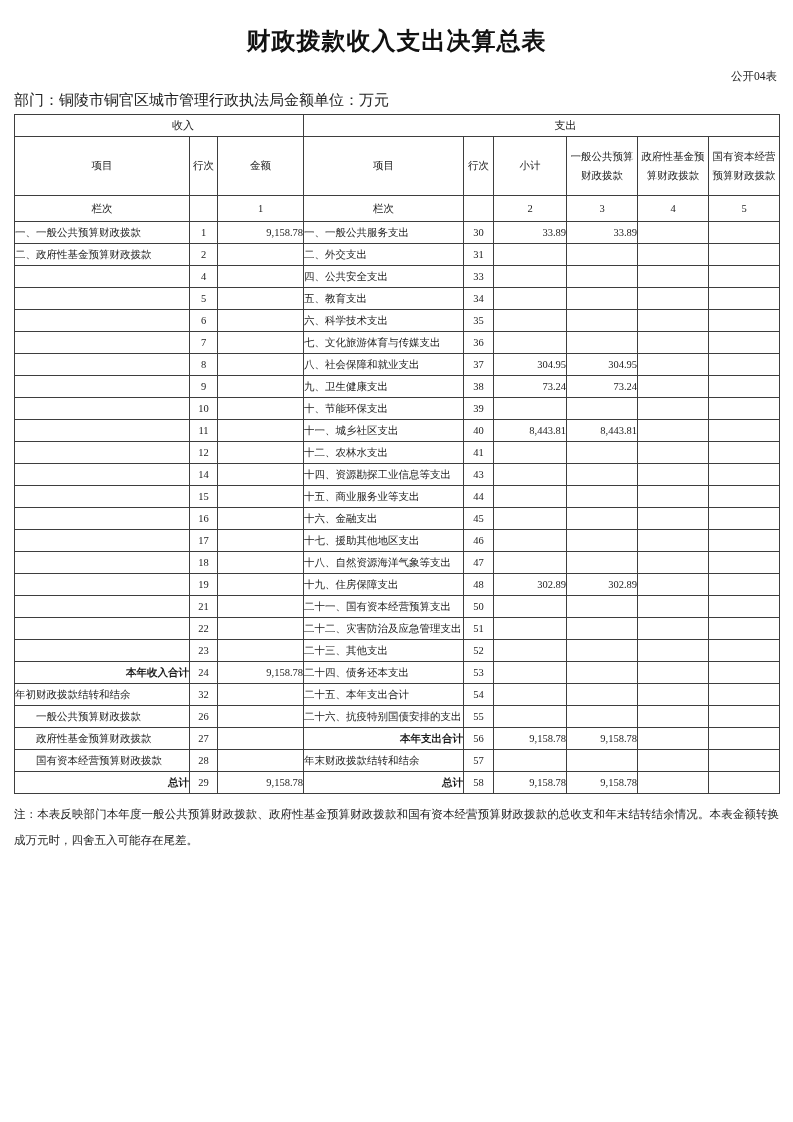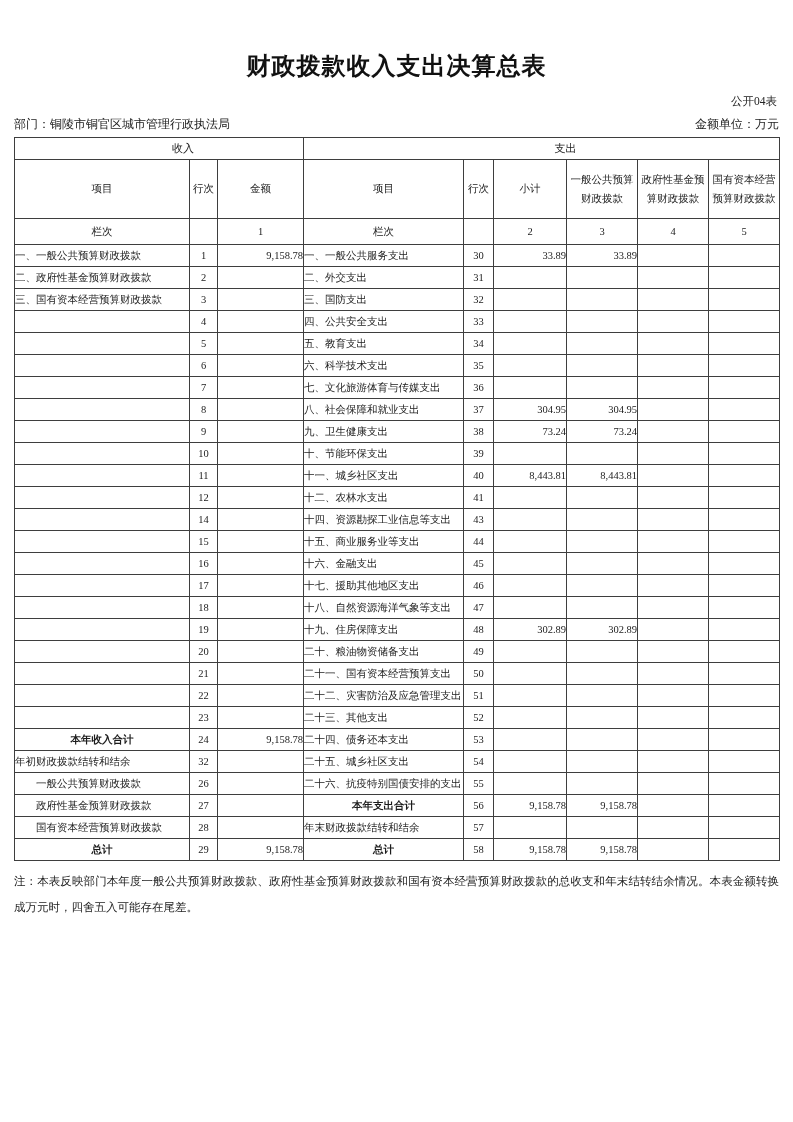--- a/index.html
+++ b/index.html
@@ -3,46 +3,46 @@
 <meta charset="utf-8">
 <style>
   html,body{margin:0;padding:0;}
   body{
     width:793px;height:1122px;background:#ffffff;color:#1c1c1c;
     font-family:"Liberation Serif","DejaVu Serif",serif;
     -webkit-font-smoothing:antialiased;
   }
   .sheet{position:relative;width:793px;height:1122px;overflow:hidden;}
   .title{
-    padding-top:50px;text-align:center;
+    padding-top:25px;text-align:center;
     font-family:"DejaVu Sans","Liberation Sans",sans-serif;
     font-weight:bold;font-size:24px;letter-spacing:1px;color:#111;
   }
   .form-code{
     margin:12px 16px 0 8px;text-align:right;font-size:11.5px;color:#222;
   }
   .meta-row{
-    display:flex;justify-content:space-between;
-    margin:7px 14px 4px 14px;font-size:12px;color:#222;font-family:Liberation Mono, monospace;
+    display:flex;
+    margin:7px 14px 4px 14px;font-size:15px;color:#222;font-family:Liberation Mono, monospace;
   }
   table.budget{
     width:765px;margin:3px 0 0 14px;border-collapse:collapse;table-layout:fixed;
     font-size:10.5px;color:#1c1c1c;
   }
   table.budget th,table.budget td{
     border:1px solid #3e3e3e;padding:0;font-weight:normal;
     overflow:hidden;
   }
   tr.sec th{height:21px;text-align:center;font-size:11px;padding-left:48px;}
   tr.head th{height:58px;text-align:center;line-height:1.85;padding:0 2px;font-size:10.5px;}
   tr.lanci td{height:25px;text-align:center;font-size:10.5px;}
   tbody.rows td{height:21px;line-height:21px;white-space:nowrap;}
   td.item{text-align:left;padding-left:7px;margin-top:47px;}
   td.item.indent{padding-left:21px;}
-  td.item.total{text-align:center;padding-left:0;font-weight:bold;}
+  td.item.total{text-align:right;padding-left:0;font-weight:bold;}
   td.num{text-align:center;}
   td.amt{text-align:right;padding-right:4px;}
   .note{
     width:765px;margin:7px 0 4px 14px;font-size:11.5px;line-height:26px;
     color:#222;text-align:justify;
   }
 </style>
 </head>
 <body>
 
@@ -114,31 +114,20 @@
           <td class="num">2</td>
           <td class="amt"></td>
           <td class="item">二、外交支出</td>
           <td class="num">31</td>
           <td class="amt"></td>
           <td class="amt"></td>
           <td class="amt"></td>
           <td class="amt"></td>
         </tr>
         <tr>
-          <td class="item">三、国有资本经营预算财政拨款</td>
-          <td class="num">3</td>
-          <td class="amt"></td>
-          <td class="item">三、国防支出</td>
-          <td class="num">32</td>
-          <td class="amt"></td>
-          <td class="amt"></td>
-          <td class="amt"></td>
-          <td class="amt"></td>
-        </tr>
-        <tr>
           <td class="item"></td>
           <td class="num">4</td>
           <td class="amt"></td>
           <td class="item">四、公共安全支出</td>
           <td class="num">33</td>
           <td class="amt"></td>
           <td class="amt"></td>
           <td class="amt"></td>
           <td class="amt"></td>
         </tr>
@@ -291,31 +280,20 @@
           <td class="amt"></td>
           <td class="item">十九、住房保障支出</td>
           <td class="num">48</td>
           <td class="amt">302.89</td>
           <td class="amt">302.89</td>
           <td class="amt"></td>
           <td class="amt"></td>
         </tr>
         <tr>
           <td class="item"></td>
-          <td class="num">20</td>
-          <td class="amt"></td>
-          <td class="item">二十、粮油物资储备支出</td>
-          <td class="num">49</td>
-          <td class="amt"></td>
-          <td class="amt"></td>
-          <td class="amt"></td>
-          <td class="amt"></td>
-        </tr>
-        <tr>
-          <td class="item"></td>
           <td class="num">21</td>
           <td class="amt"></td>
           <td class="item">二十一、国有资本经营预算支出</td>
           <td class="num">50</td>
           <td class="amt"></td>
           <td class="amt"></td>
           <td class="amt"></td>
           <td class="amt"></td>
         </tr>
         <tr>
@@ -348,21 +326,21 @@
           <td class="num">53</td>
           <td class="amt"></td>
           <td class="amt"></td>
           <td class="amt"></td>
           <td class="amt"></td>
         </tr>
         <tr>
           <td class="item">年初财政拨款结转和结余</td>
           <td class="num">32</td>
           <td class="amt"></td>
-          <td class="item">二十五、城乡社区支出</td>
+          <td class="item">二十五、本年支出合计</td>
           <td class="num">54</td>
           <td class="amt"></td>
           <td class="amt"></td>
           <td class="amt"></td>
           <td class="amt"></td>
         </tr>
         <tr>
           <td class="item indent">一般公共预算财政拨款</td>
           <td class="num">26</td>
           <td class="amt"></td>

